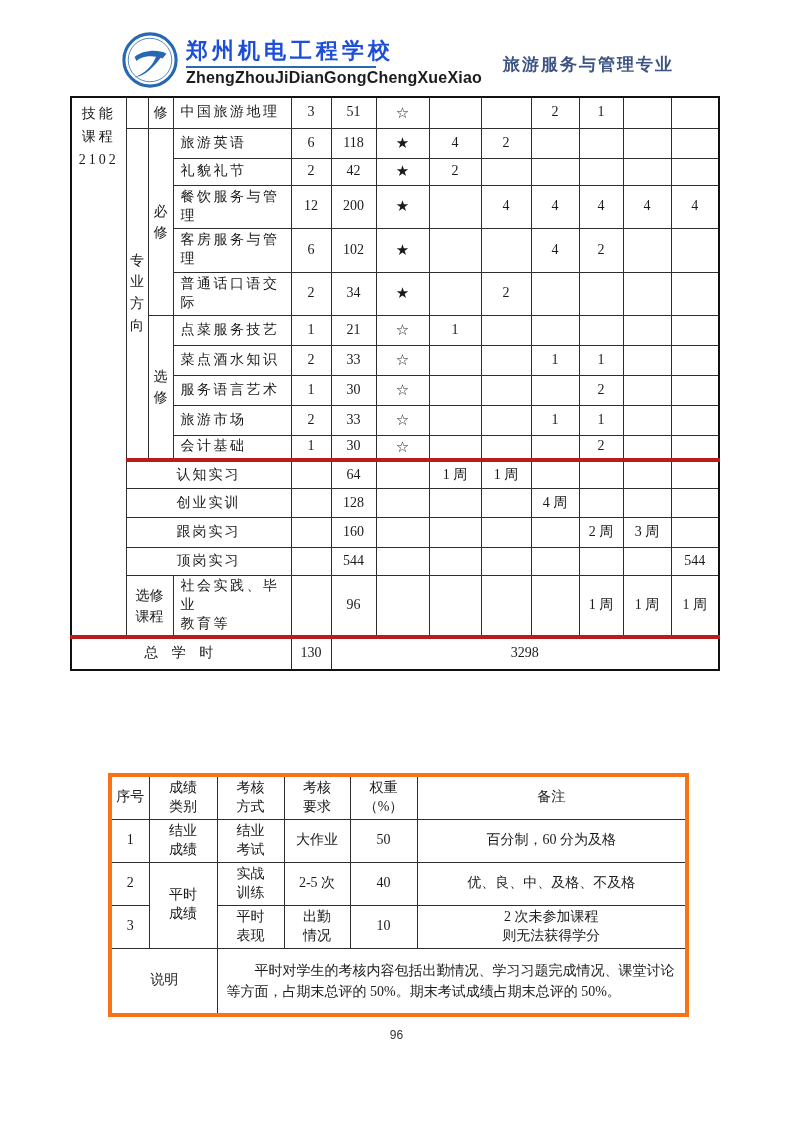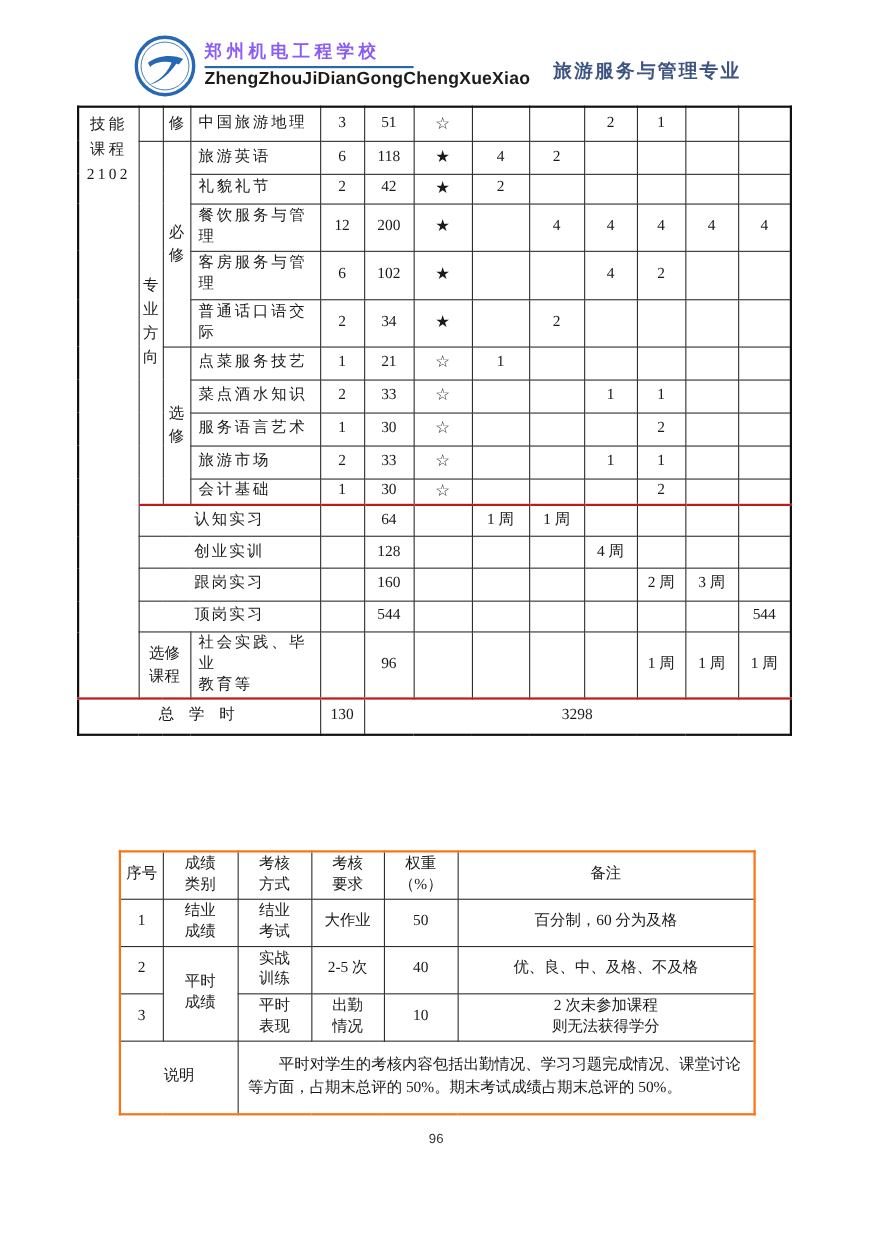--- a/index.html
+++ b/index.html
@@ -6,21 +6,21 @@
   body { background:#e9e9e9; font-family:"Liberation Serif", serif; }
   .page {
     position:relative; width:793px; height:1122px; margin:0 auto;
     background:#ffffff; color:#1a1a1a; overflow:hidden;
   }
 
   
   .logo-svg { position:absolute; left:121px; top:31px; width:58px; height:58px; }
   .name-block { position:absolute; left:186px; top:39px; }
   .school-name {
-    font-size:16px; font-weight:bold; color:#8b5cf6;
+    font-size:22px; font-weight:bold; color:#1d4ed8;
     letter-spacing:4px; white-space:nowrap; line-height:1.1;
   }
   .name-rule { width:190px; height:2px; background:#2668b3; margin-top:3px; }
   .school-pinyin {
     font-family:"Liberation Sans", sans-serif; font-size:16px; font-weight:bold;
     color:#1c1c1c; letter-spacing:0.2px; margin-top:1px; white-space:nowrap;
   }
   .major-title {
     position:absolute; left:503px; top:53px;
     font-size:17px; font-weight:bold; color:#3d5380; letter-spacing:2px;
@@ -37,29 +37,29 @@
 
   
   #t1 { position:absolute; left:70px; top:96px; width:648px; border:2px solid #111; }
   #t1 .c-group { vertical-align:top; text-align:center; letter-spacing:3px; padding-top:4px; line-height:1.65; }
   #t1 .c-dir   { line-height:1.55; }
   #t1 .c-mod   { line-height:1.5; }
   #t1 .c-name  { text-align:left; padding-left:7px; letter-spacing:2.5px; }
   #t1 .c-practice { letter-spacing:2px; }
   #t1 .c-elect { line-height:1.5; }
   #t1 .c-total { letter-spacing:5px; }
-  #t1 .thick-top td, #t1 tr.thick-top > td { border-top:2px solid #b91c1c;margin-top:40px; }
+  #t1 .thick-top td, #t1 tr.thick-top > td { border-top:4px solid #b91c1c;margin-top:40px; }
   #t1 .star { font-size:15px; }
 
   
   .t2-title {
     position:absolute; left:108px; top:735px; width:577px; text-align:center;
     font-size:17px; letter-spacing:3px; color:#1a1a1a;
   }
-  #t2 { position:absolute; left:108px; top:773px; width:577px; border:2px solid #f97316; }
+  #t2 { position:absolute; left:108px; top:773px; width:577px; border:4px solid #f97316; }
   #t2 td { padding:2px 4px; }
   #t2 .note-text {
     text-align:left; text-indent:2em; white-space:normal;
     padding:4px 9px; line-height:1.5; font-size:14px;
   }
 
   .page-number {
     position:absolute; left:0; top:1028px; width:100%; text-align:center;
     font-family:"Liberation Sans", sans-serif; font-size:12px; color:#333;
   }

